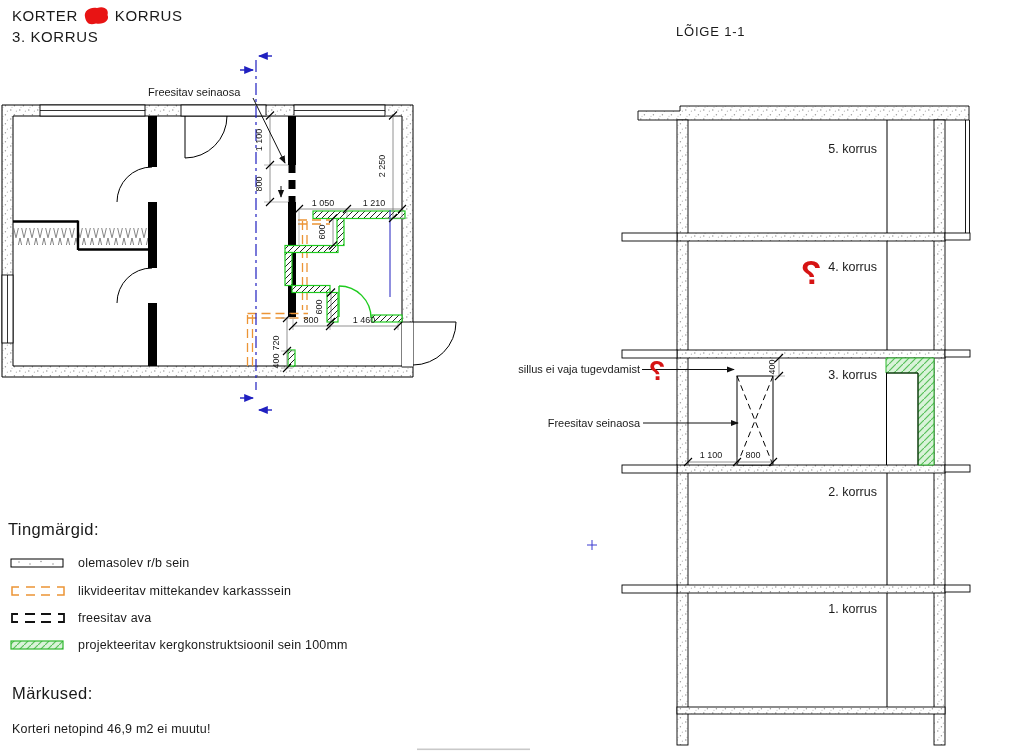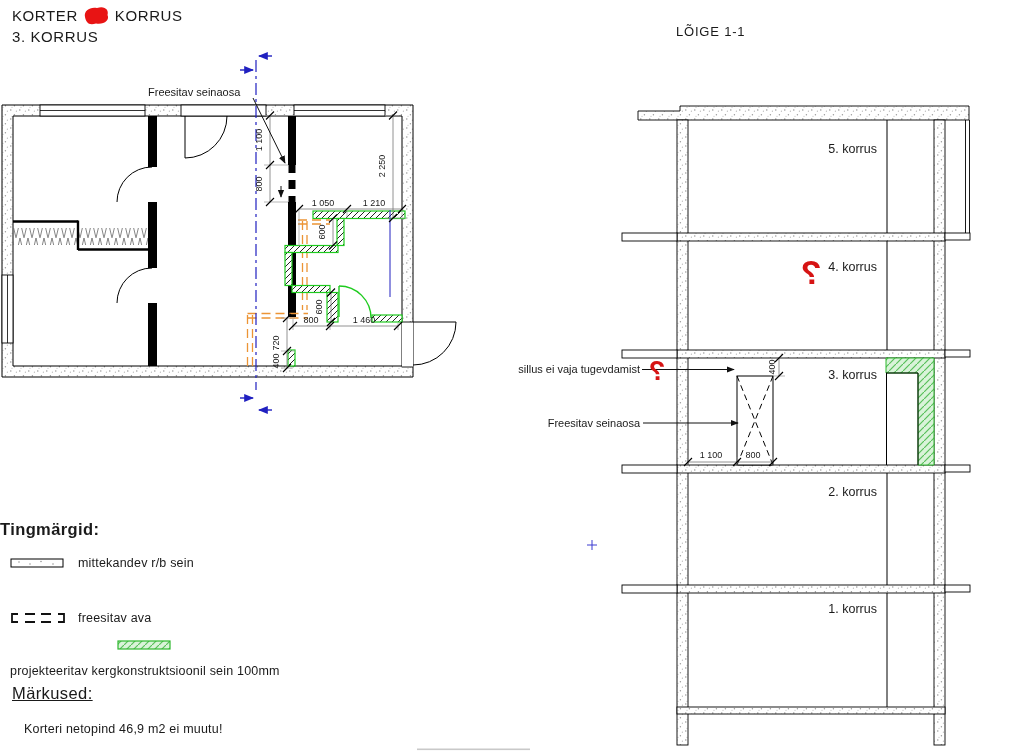--- a/index.html
+++ b/index.html
@@ -270,48 +270,58 @@
 
       <g stroke="#3a3ad0" stroke-width="1">
         <line x1="587" y1="545" x2="597" y2="545"></line>
         <line x1="592" y1="540" x2="592" y2="550"></line>
       </g>
     </g>
 
     <rect x="417" y="748.5" width="113" height="1.6" fill="#c9c9c9"></rect>
   </svg>
 
-  <div class="abs legend-title" style="left:0;top:520px;font-weight:bold;">Tingmärgid:</div>
+  <div class="abs legend-title" style="left:8px;top:520px;">Tingmärgid:</div>
 
   <div class="legend-row" style="left:10px;top:556px;">
     <svg width="56" height="14" viewBox="0 0 56 14">
       <rect x="1" y="3" width="52" height="8" fill="#fff" stroke="#000" stroke-width="1"></rect>
       <circle cx="9" cy="6" r="0.8" fill="#999"></circle>
         <circle cx="20" cy="8" r="0.8" fill="#999"></circle>
       <circle cx="31" cy="5.5" r="0.8" fill="#999"></circle>
         <circle cx="43" cy="8" r="0.8" fill="#999"></circle>
     </svg>
-    <span class="legend-label">mittekandev r/b sein</span>
-  </div>
-
+    <span class="legend-label">olemasolev r/b sein</span>
+  </div>
+
+  <div class="legend-row" style="left:10px;top:584px;">
+    <svg width="56" height="14" viewBox="0 0 56 14">
+      <g stroke="#ec9435" stroke-width="1.5" fill="none">
+        <path d="M9,3 H2 V11 H9"></path>
+        <path d="M16,3 H25 M16,11 H25 M31,3 H40 M31,11 H40"></path>
+        <path d="M47,3 H54 V11 H47"></path>
+      </g>
+    </svg>
+    <span class="legend-label">likvideeritav mittekandev karkasssein</span>
+  </div>
 
   <div class="legend-row" style="left:10px;top:611px;justify-content:center;">
     <svg width="56" height="14" viewBox="0 0 56 14">
       <g stroke="#111" stroke-width="1.8" fill="none">
         <path d="M8,3 H2 V11 H8"></path>
         <path d="M15,3 H25 M15,11 H25 M31,3 H41 M31,11 H41"></path>
         <path d="M48,3 H54 V11 H48"></path>
       </g>
     </svg>
     <span class="legend-label">freesitav ava</span>
   </div>
 
-  <div class="legend-row" style="left:10px;top:638px;flex-direction:column;">
+  <div class="legend-row" style="left:10px;top:638px;">
     <svg width="56" height="14" viewBox="0 0 56 14">
       <rect x="1" y="3" width="52" height="8" fill="url(#hatchGreenL)" stroke="#2db82d" stroke-width="1.2"></rect>
     </svg>
     <span class="legend-label">projekteeritav kergkonstruktsioonil sein 100mm</span>
   </div>
 
-  <div class="abs notes-title" style="left:12px;top:684px;text-decoration:underline;">Märkused:</div>
-  <div class="abs notes-text" style="left:24px;top:722px;text-align:center;">Korteri netopind 46,9 m2 ei muutu!</div>
+  <div class="abs notes-title" style="left:12px;top:684px;">Märkused:</div>
+  <div class="abs notes-text" style="left:12px;top:722px;text-align:center;">Korteri netopind 46,9 m2 ei muutu!</div>
 
 </div>
 
 </body></html>

